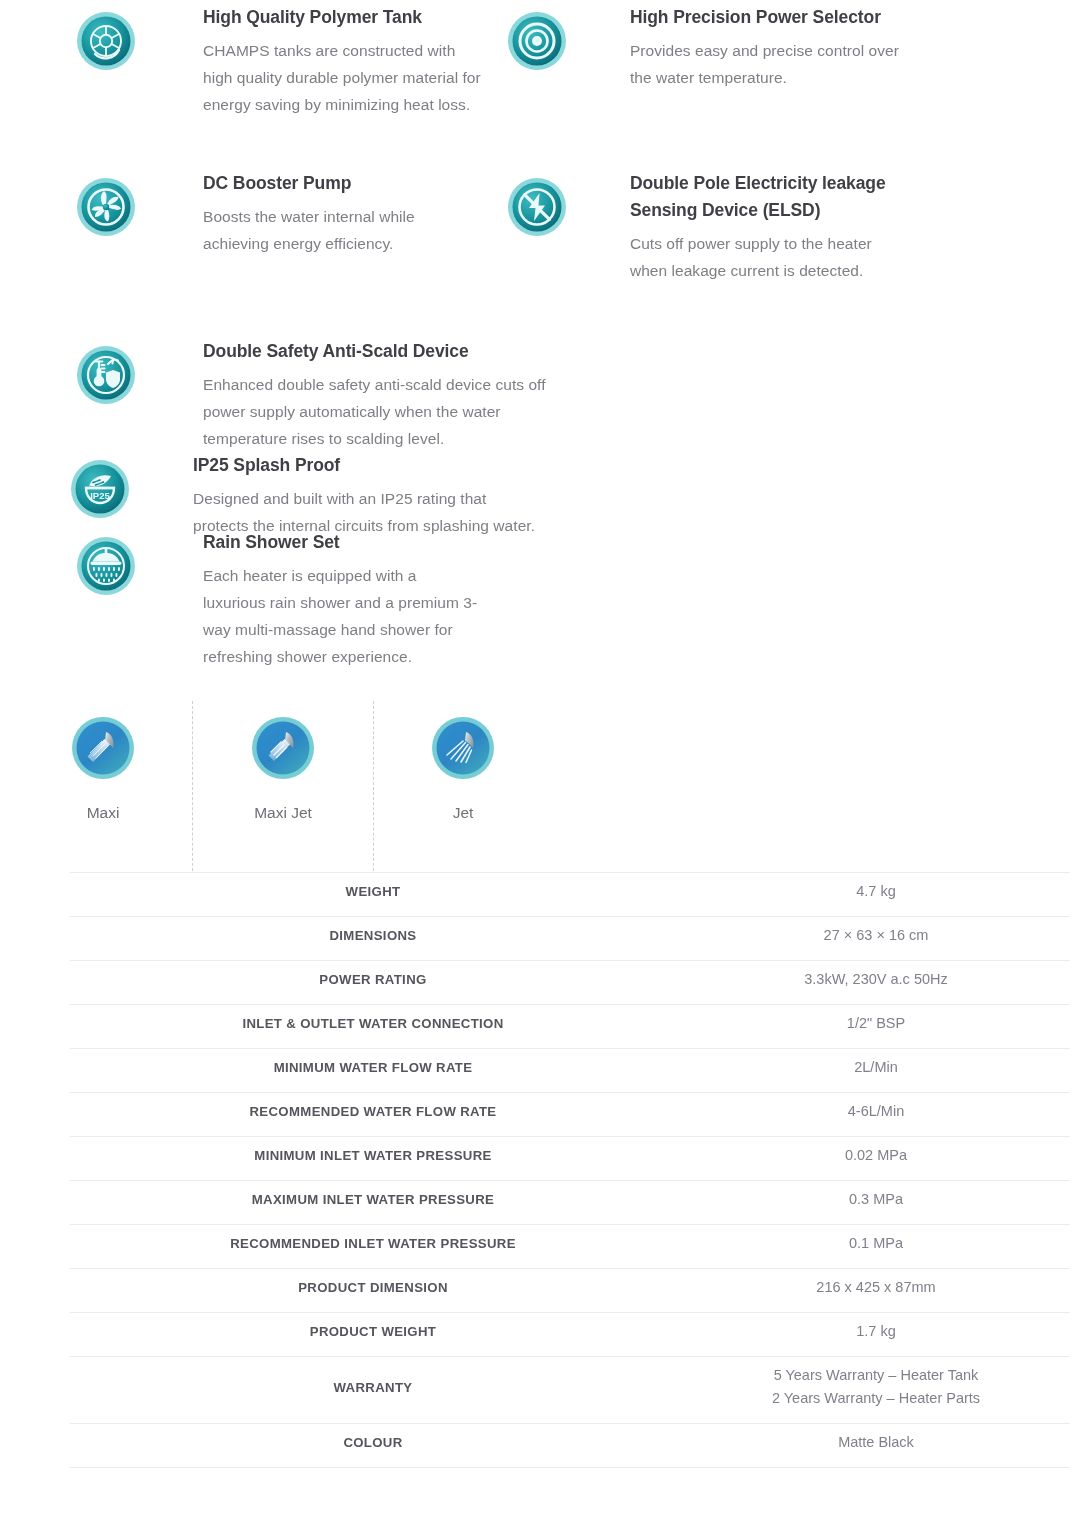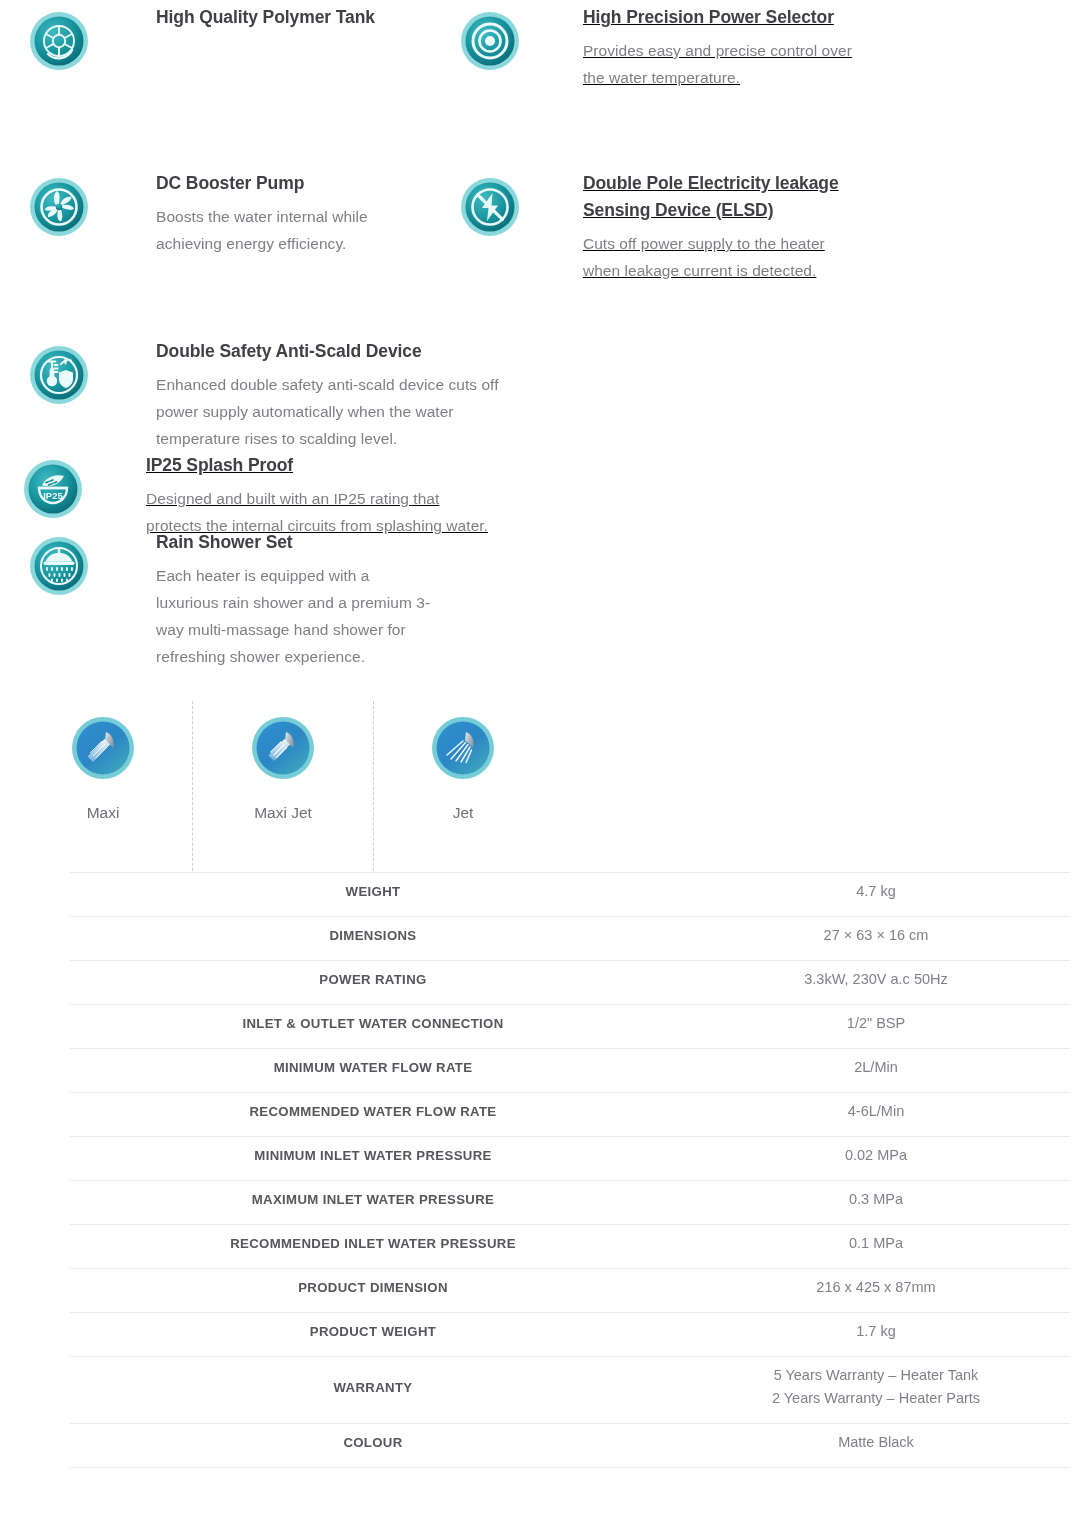--- a/index.html
+++ b/index.html
@@ -11,40 +11,40 @@
     -webkit-font-smoothing: antialiased;
   }
   .page { position: relative; width: 1084px; height: 1516px; overflow: hidden; }
 
   
   .features {
     position: absolute;
     left: 0; top: 0;
     width: 1084px;
   }
-  .feature-row { display: flex; width: 860px; }
+  .feature-row { display: flex; width: 860px; margin-left: 47px; }
   .feature {
     display: flex;
     align-items: flex-start;
   }
   .feature.col-left  { width: 550px; padding-left: 28px; }
   .feature.col-right { width: 534px; padding-left: 22px; }
 
   .feat-icon {
     flex: 0 0 62px;
     width: 62px; height: 62px;
     margin-top: 6px;
   }
   .feat-icon svg { display: block; width: 62px; height: 62px; }
 
   .feat-body {
     padding-left: 66px;
     padding-top: 0px;
   }
-  .feature.col-right .feat-body { padding-left: 62px; text-decoration: underline; }
+  .feature.col-right .feat-body { padding-left: 62px; }
 
   .feat-title {
     font-size: 17.5px;
     font-weight: bold;
     color: #3f3f45;
     letter-spacing: -0.1px;
     line-height: 27px;
     margin-bottom: 6px;
   }
   .feat-desc {
@@ -151,20 +151,21 @@
             <g fill="none" stroke="#eafafb" stroke-width="1.9">
               <circle cx="31" cy="31" r="15"></circle>
               <circle cx="31" cy="31" r="6.2"></circle>
               <path d="M31 16 L31 24.8 M31 37.2 L31 46 M18 24 L25.5 28 M36.5 34 L44 38 M18 38 L25.5 34 M36.5 28 L44 24"></path>
             </g>
             <path d="M20 44 A15 15 0 0 0 44 40" fill="none" stroke="#eafafb" stroke-width="2.4" stroke-linecap="round"></path>
           </svg>
         </div>
         <div class="feat-body">
           <div class="feat-title">High Quality Polymer Tank</div>
+          <div class="feat-desc">CHAMPS tanks are constructed with high quality durable polymer material for energy saving by minimizing heat loss.</div>
         </div>
       </div>
 
       <div class="feature col-right">
         <div class="feat-icon">
           <svg viewBox="0 0 62 62">
             <defs>
               <radialGradient id="g2" cx="38%" cy="32%" r="72%">
                 <stop offset="0%" stop-color="#3fbcc2"></stop>
                 <stop offset="60%" stop-color="#17939d"></stop>

